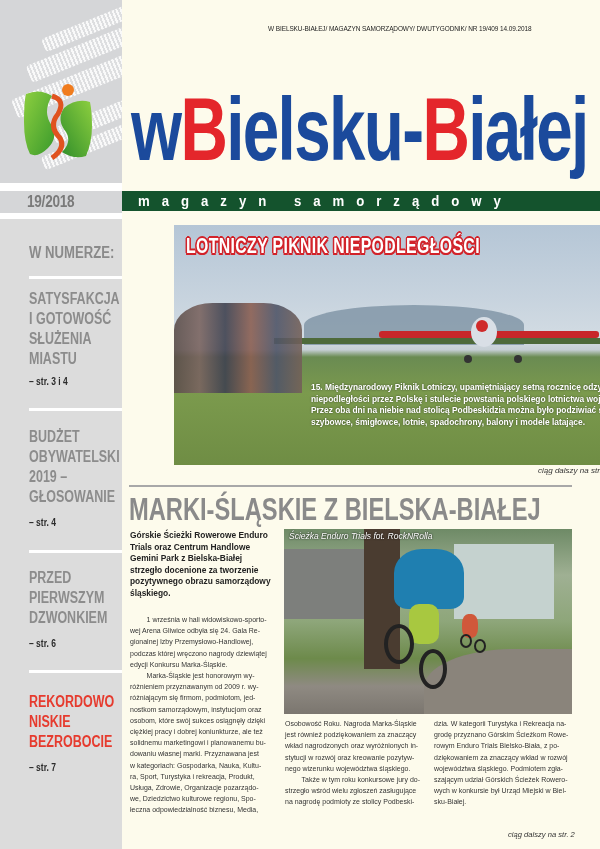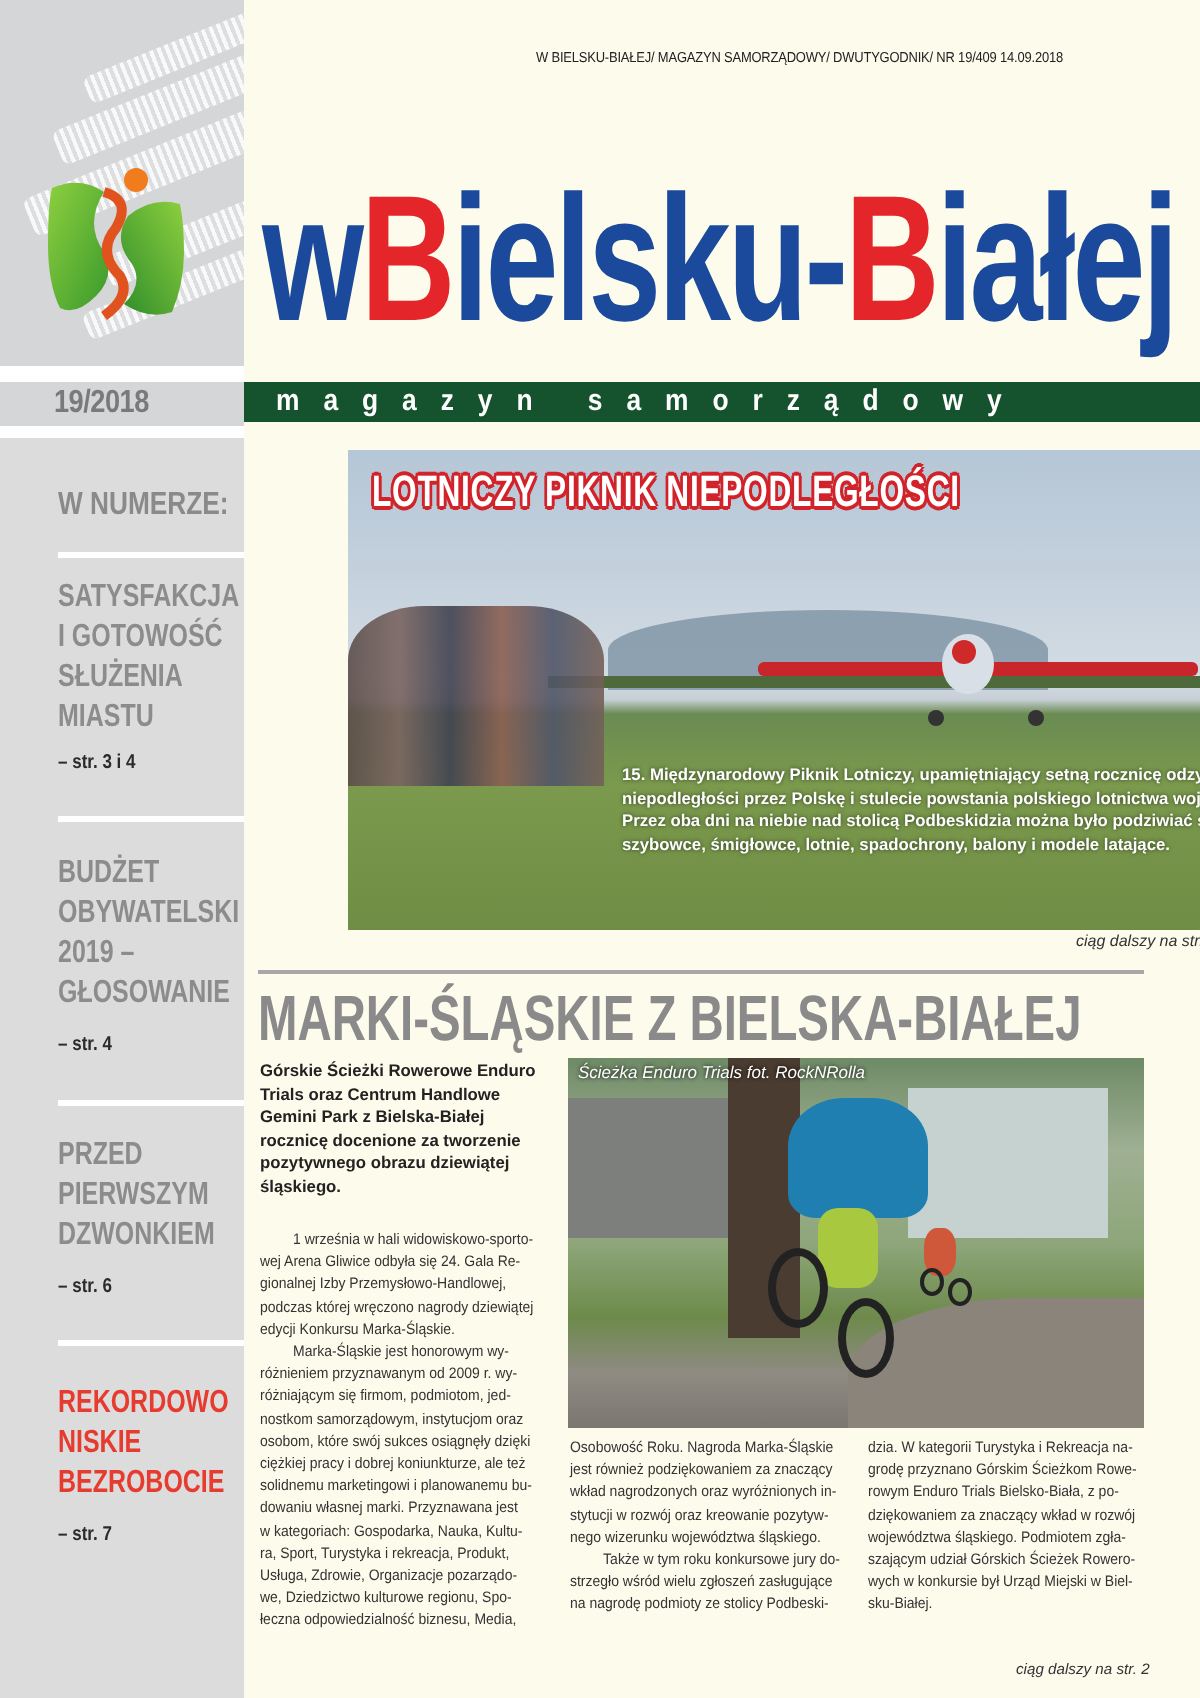--- a/index.html
+++ b/index.html
@@ -167,22 +167,22 @@
 </div>
 <div class="continued1">ciąg dalszy na str. 16</div>
 
 <div class="rule"></div>
 <div class="headline2">MARKI-ŚLĄSKIE Z BIELSKA-BIAŁEJ</div>
 
 <div class="lead">
   <p>Górskie Ścieżki Rowerowe Enduro</p>
   <p>Trials oraz Centrum Handlowe</p>
   <p>Gemini Park z Bielska-Białej</p>
-  <p>rocznicę docenione za tworzenie</p>
-  <p>pozytywnego obrazu dziewiątej</p>
+  <p>strzegło docenione za tworzenie</p>
+  <p>pozytywnego obrazu samorządowy</p>
   <p>śląskiego.</p>
 </div>
 
 <div class="body-col" style="left:130px;top:614px;">
   <p class="indent">1 września w hali widowiskowo-sporto-</p>
   <p>wej Arena Gliwice odbyła się 24. Gala Re-</p>
   <p>gionalnej  Izby  Przemysłowo-Handlowej,</p>
   <p>podczas której wręczono nagrody dziewiątej</p>
   <p>edycji Konkursu Marka-Śląskie.</p>
   <p class="indent">Marka-Śląskie jest honorowym wy-</p>

